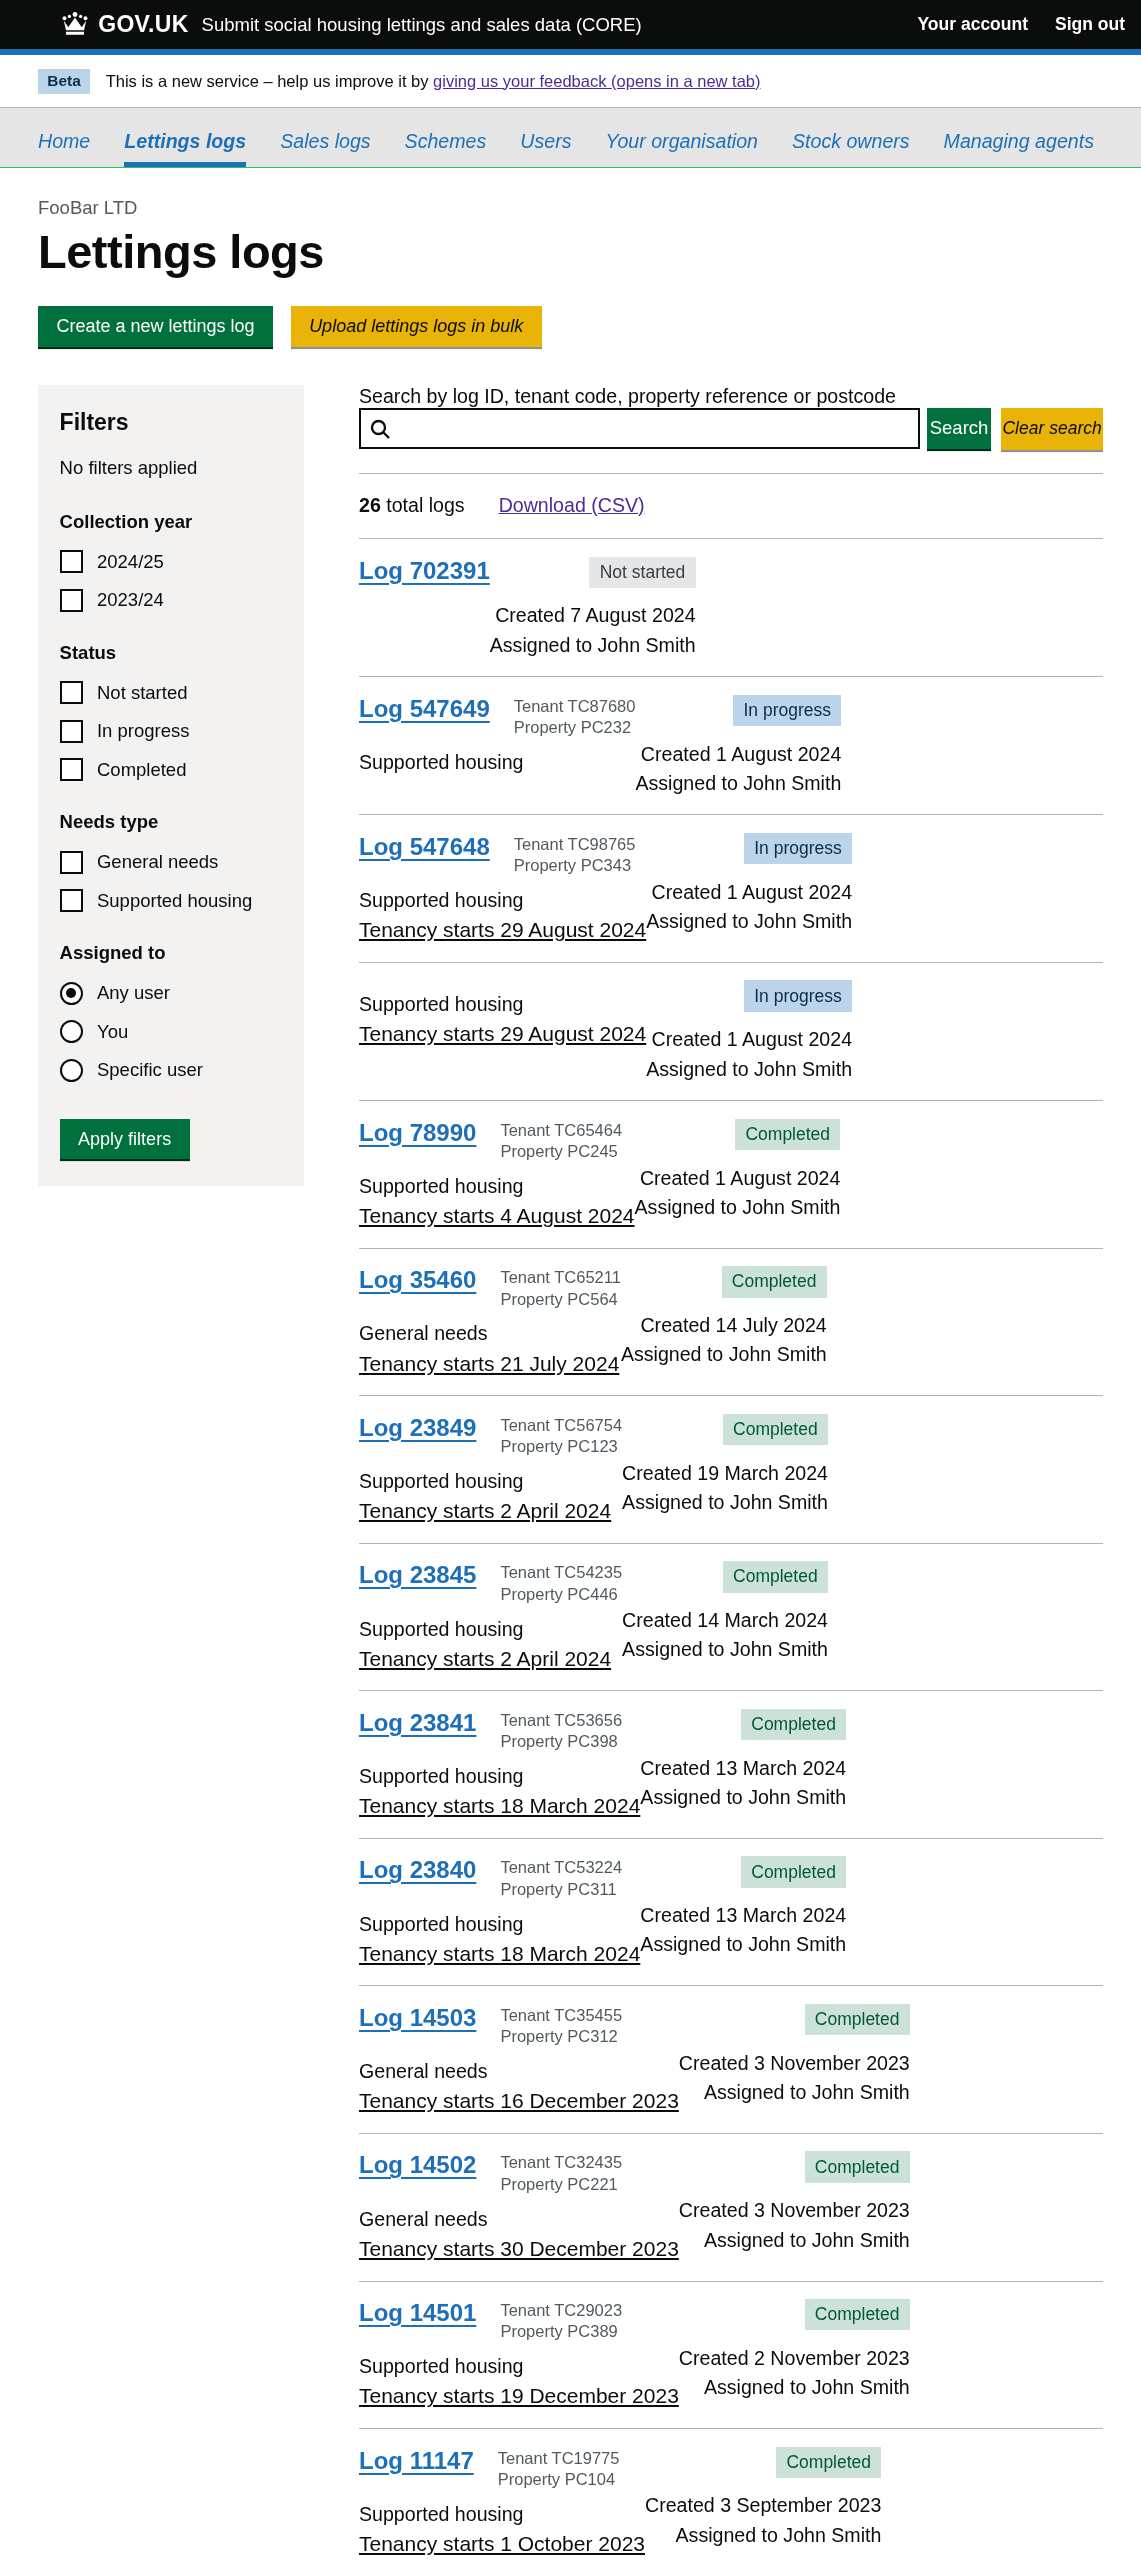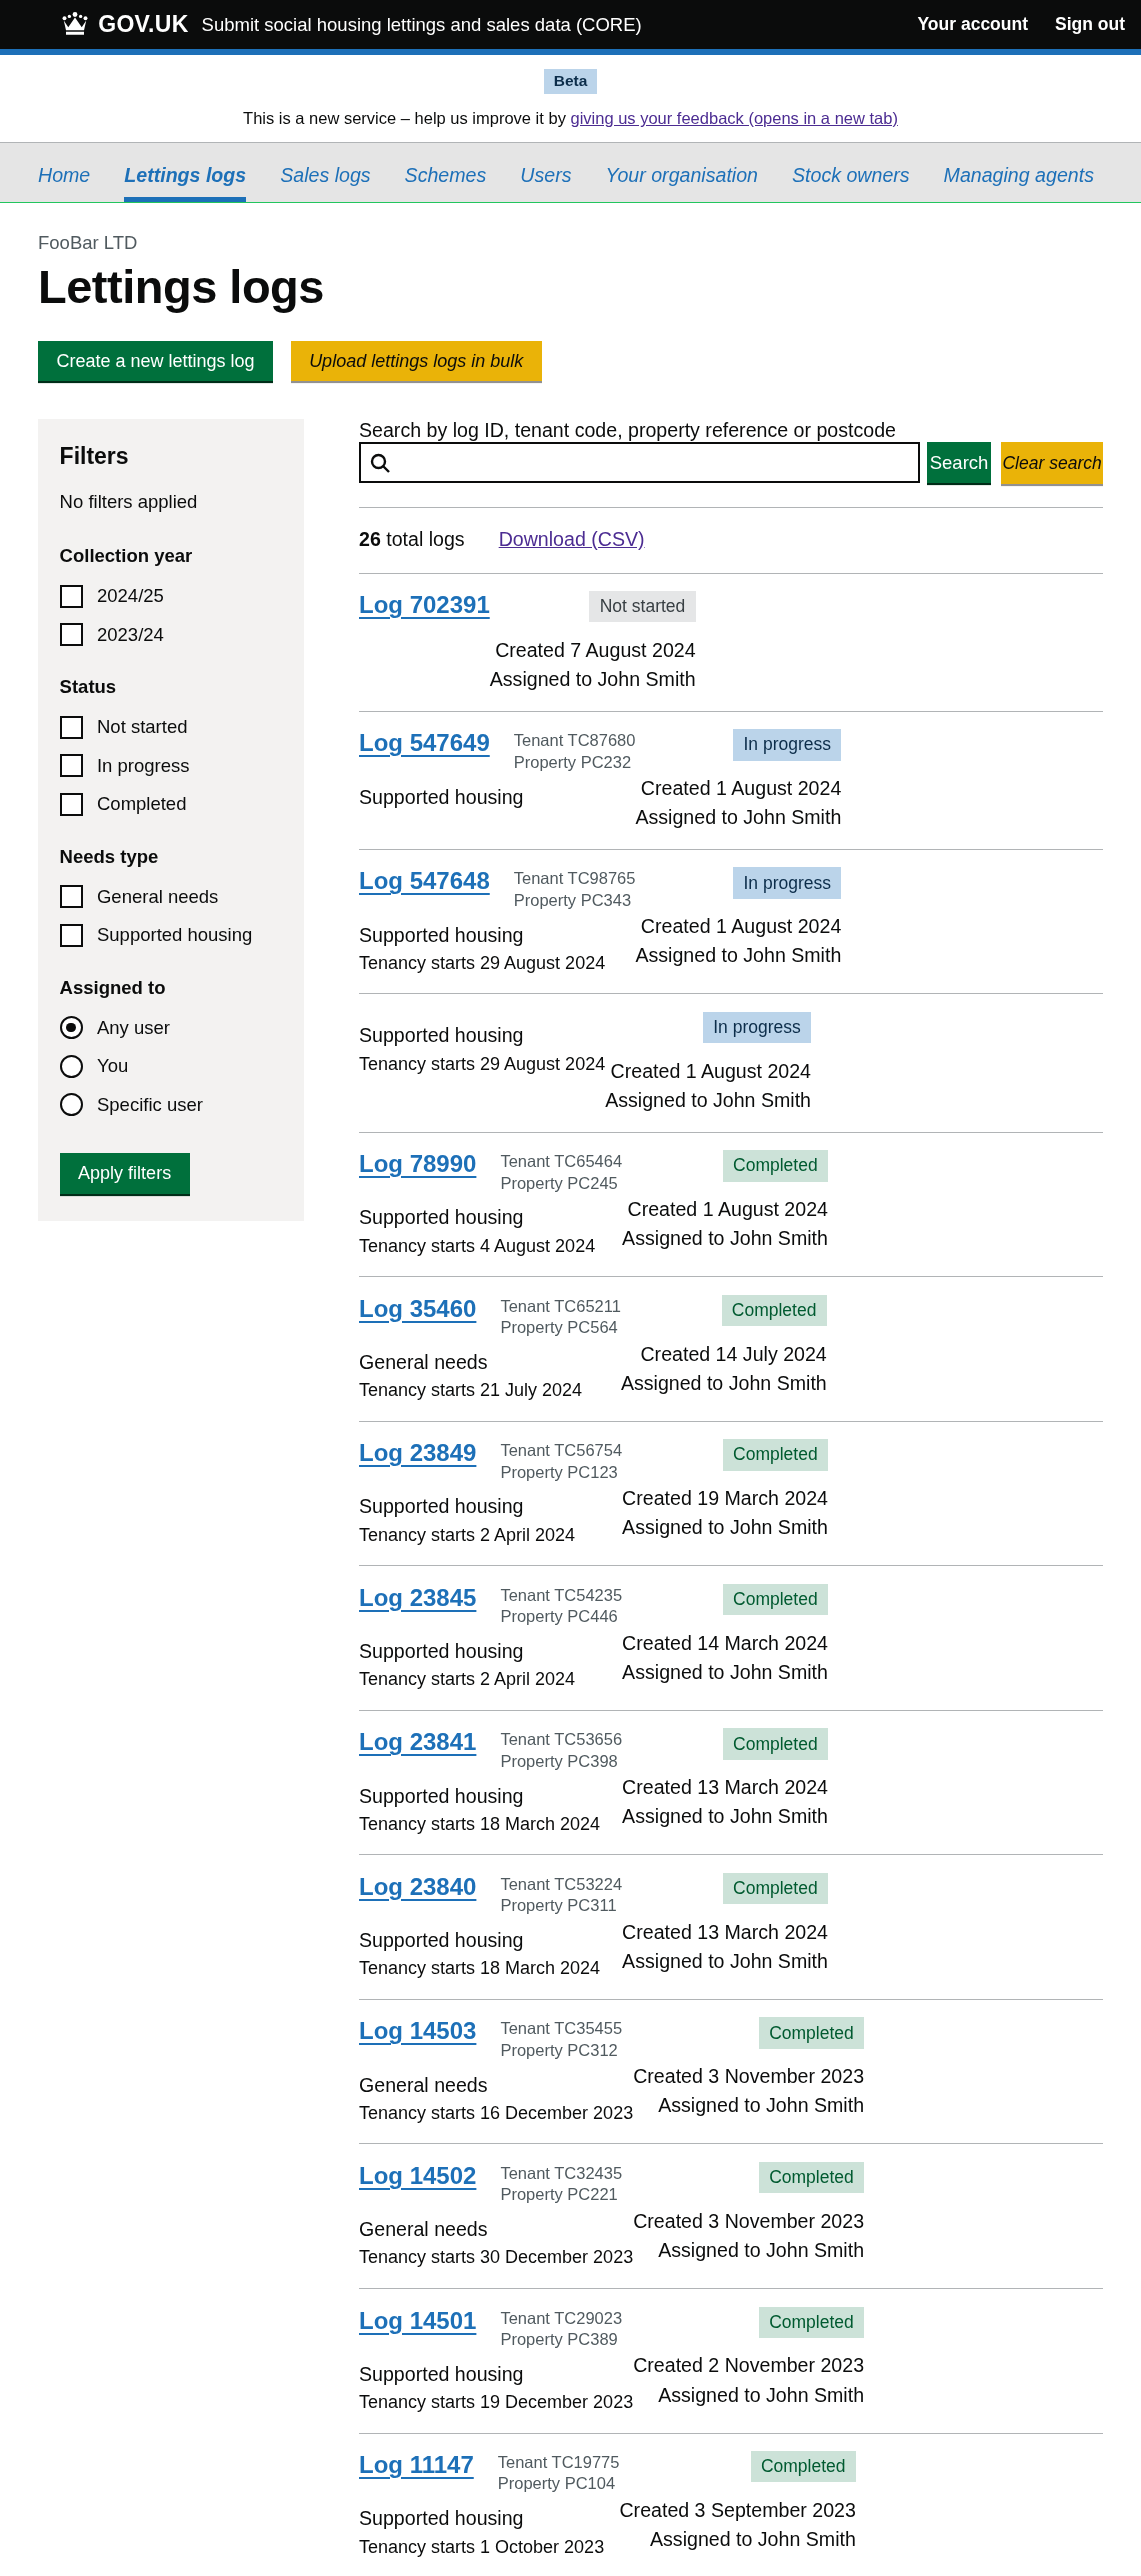--- a/index.html
+++ b/index.html
@@ -19,21 +19,21 @@
   .logo-group { display: flex; align-items: center; gap: 8.2px; text-decoration: none; color: #fff; }
   .logo-text { font-size: 23px; font-weight: 700; letter-spacing: 0.3px; }
   .service-name { color: #fff; text-decoration: none; font-size: 18.5px; margin-left: 13px; }
   .header-spacer { flex: 1; }
   .header-links { display: flex; gap: 27px; }
   .header-links a { color: #fff; font-size: 17.5px; font-weight: 700; text-decoration: none; }
   .header-blue-line { height: 6.2px; background: #1d70b8; }
 
   
   .phase-banner { padding: 13.4px 0; border-bottom: 0.5px solid #b1b4b6; }
-  .phase-banner .container { display: flex; align-items: center; gap: 15.5px; flex-direction: column; }
+  .phase-banner .container { display: flex; align-items: center; gap: 15.5px; }
   .phase-tag { background: #bbd4ea; color: #0c2d4a; font-size: 15.5px; font-weight: 700; padding: 3.1px 9.3px 4.1px; }
   .phase-text { font-size: 16.5px; }
   .phase-text a { color: #4c2c92; text-decoration: underline; }
 
   
   .service-nav { background: #e5e5e5; border-bottom: 1px solid #22c55e; font-style: italic; }
   .service-nav ul { list-style: none; display: flex; gap: 34px; padding-top: 21.6px; }
   .service-nav a { display: inline-block; font-size: 19.6px; color: #1d70b8; text-decoration: none; padding-bottom: 14.4px; }
   .service-nav li.active a { font-weight: 700; padding-bottom: 9.3px; border-bottom: 5.2px solid #1d70b8; }
 
@@ -77,21 +77,21 @@
   .download-link { color: #4c2c92; text-decoration: underline; font-size: 19.6px; }
 
   
   .log-list { list-style: none; }
   .log-item { border-top: 1px solid #b1b4b6; padding: 17.5px 0 19.6px; display: flex; }
   .log-left { min-width: 0; }
   .log-head { display: flex; align-items: flex-start; gap: 24px; }
   .log-link { font-size: 24px; font-weight: 700; color: #1d70b8; text-decoration: underline; text-underline-offset: 4.1px; }
   .log-codes { font-size: 16.5px; color: #505a5f; line-height: 1.3; padding-top: 1px; }
   .log-needs { font-size: 19.6px; margin-top: 12.4px; }
-  .log-tenancy { font-size: 18px; margin-top: 6.2px; }
+  .log-tenancy { font-size: 21px; margin-top: 6.2px; text-decoration: underline; }
   .log-right { display: flex; flex-direction: column; align-items: flex-end; text-align: right; flex-shrink: 0; }
   .tag { font-size: 17.5px; padding: 5.2px 10.3px; }
   .tag-grey { background: #e5e6e7; color: #383f43; }
   .tag-blue { background: #bbd4ea; color: #0c2d4a; }
   .tag-green { background: #cce2d8; color: #005a30; }
   .log-created { font-size: 19.6px; margin-top: 16.5px; }
   .log-assigned { font-size: 19.6px; margin-top: 6.2px; }
 </style>
 </head>
 <body>

